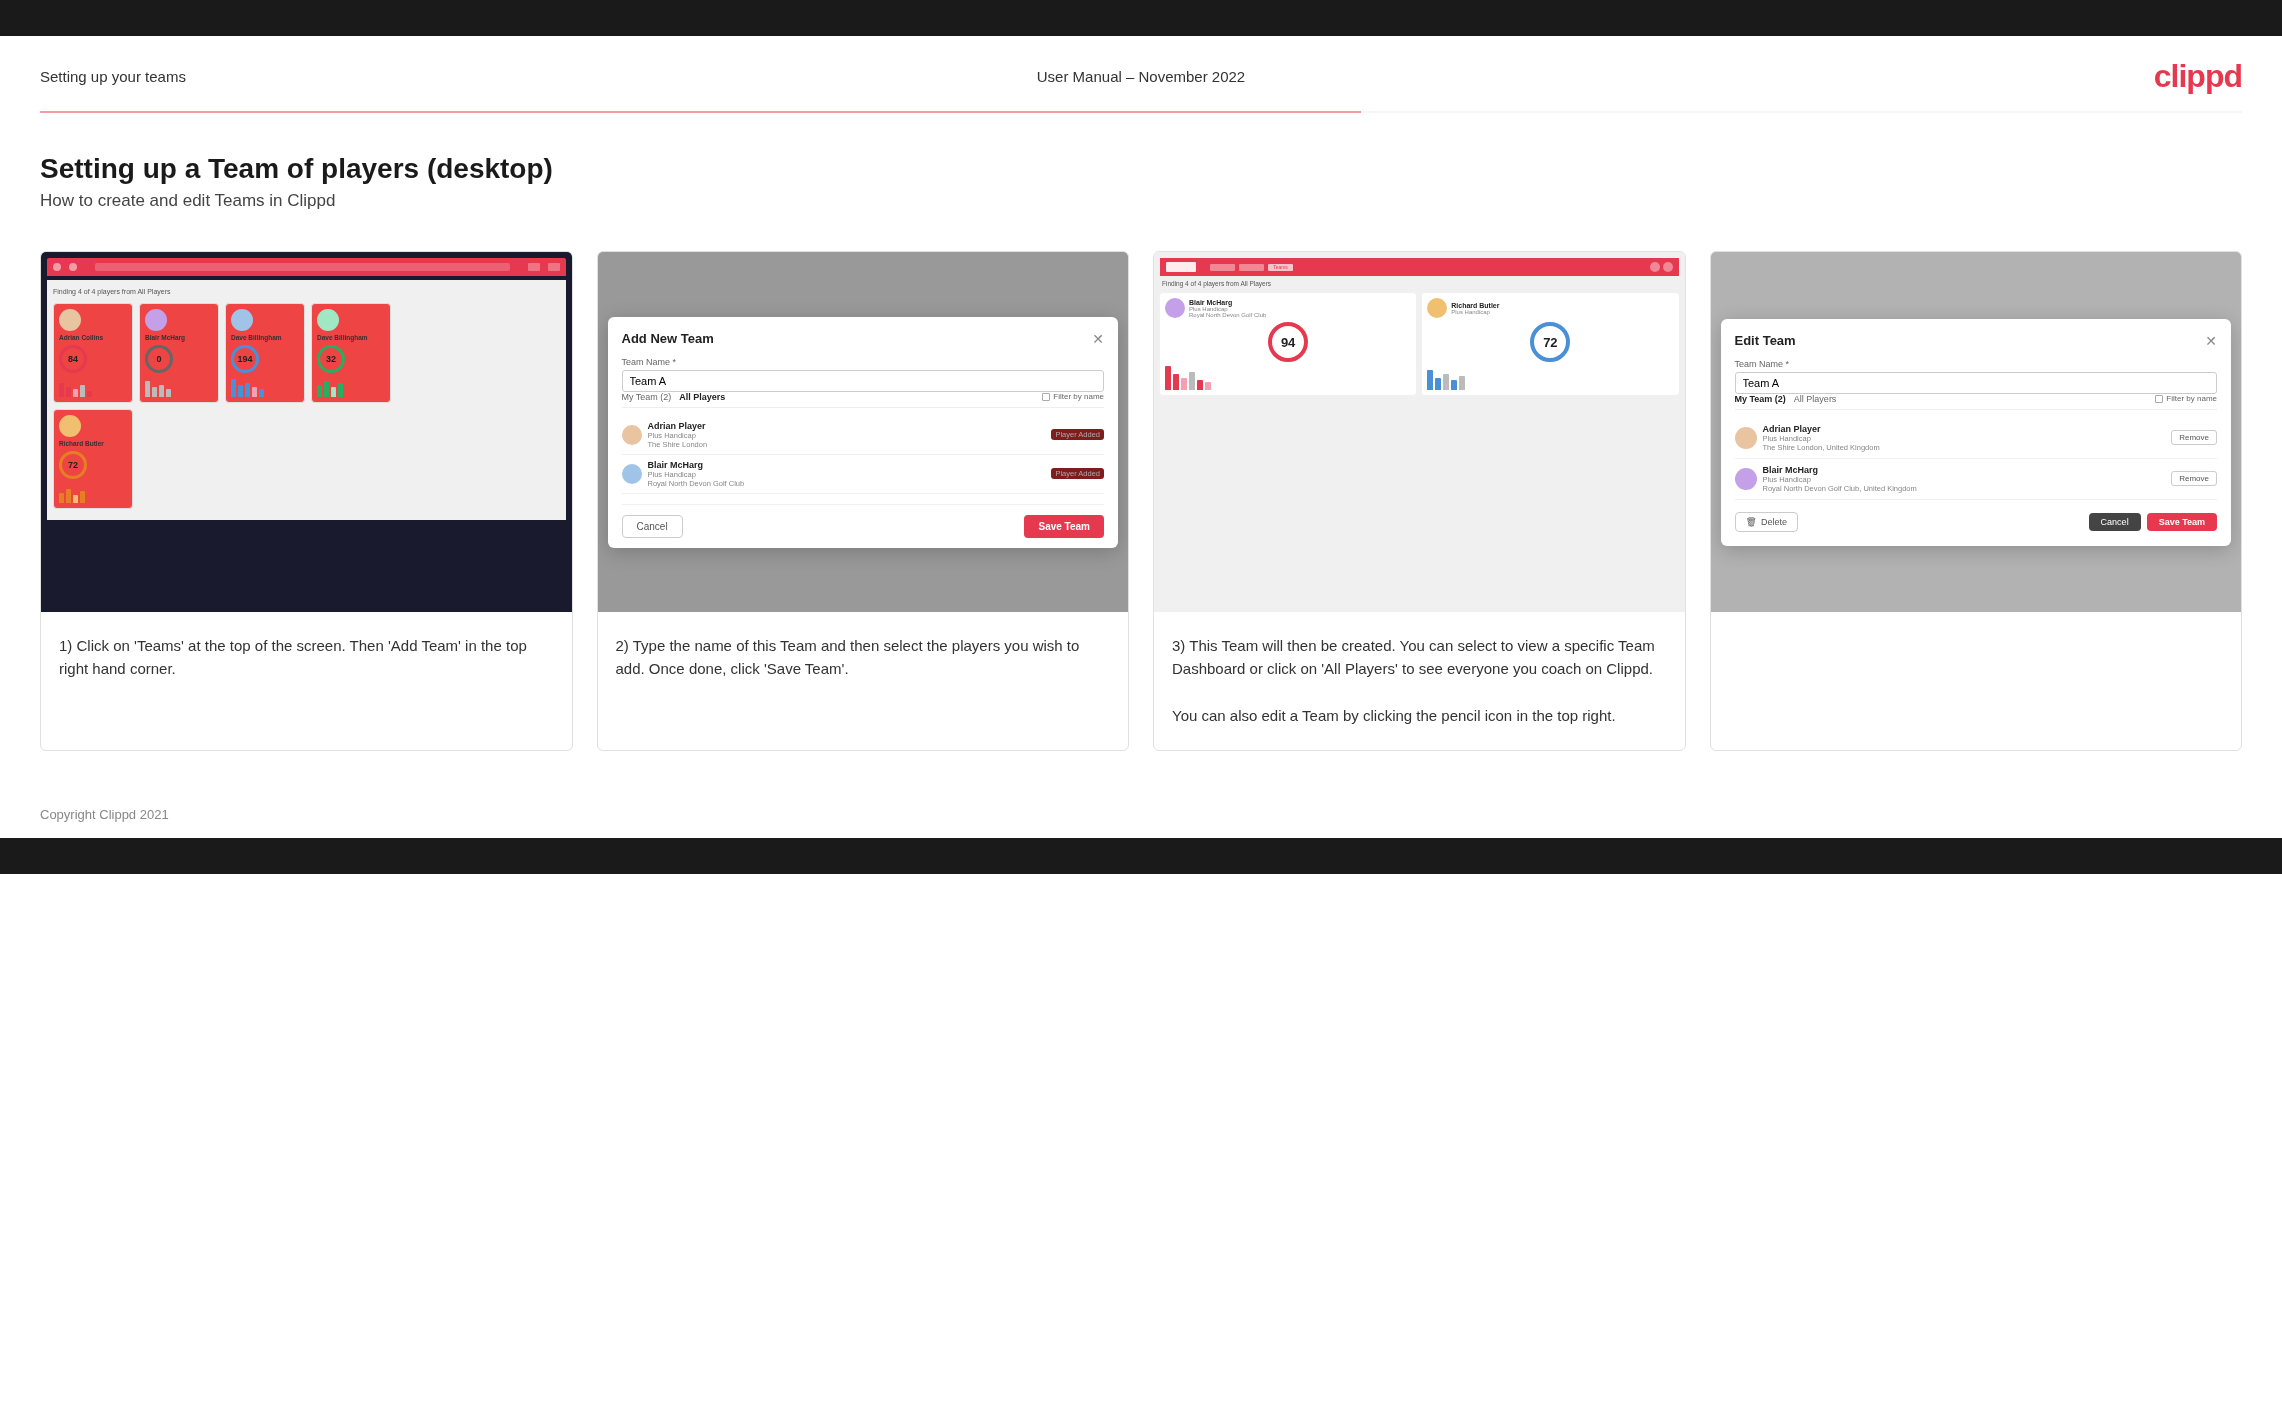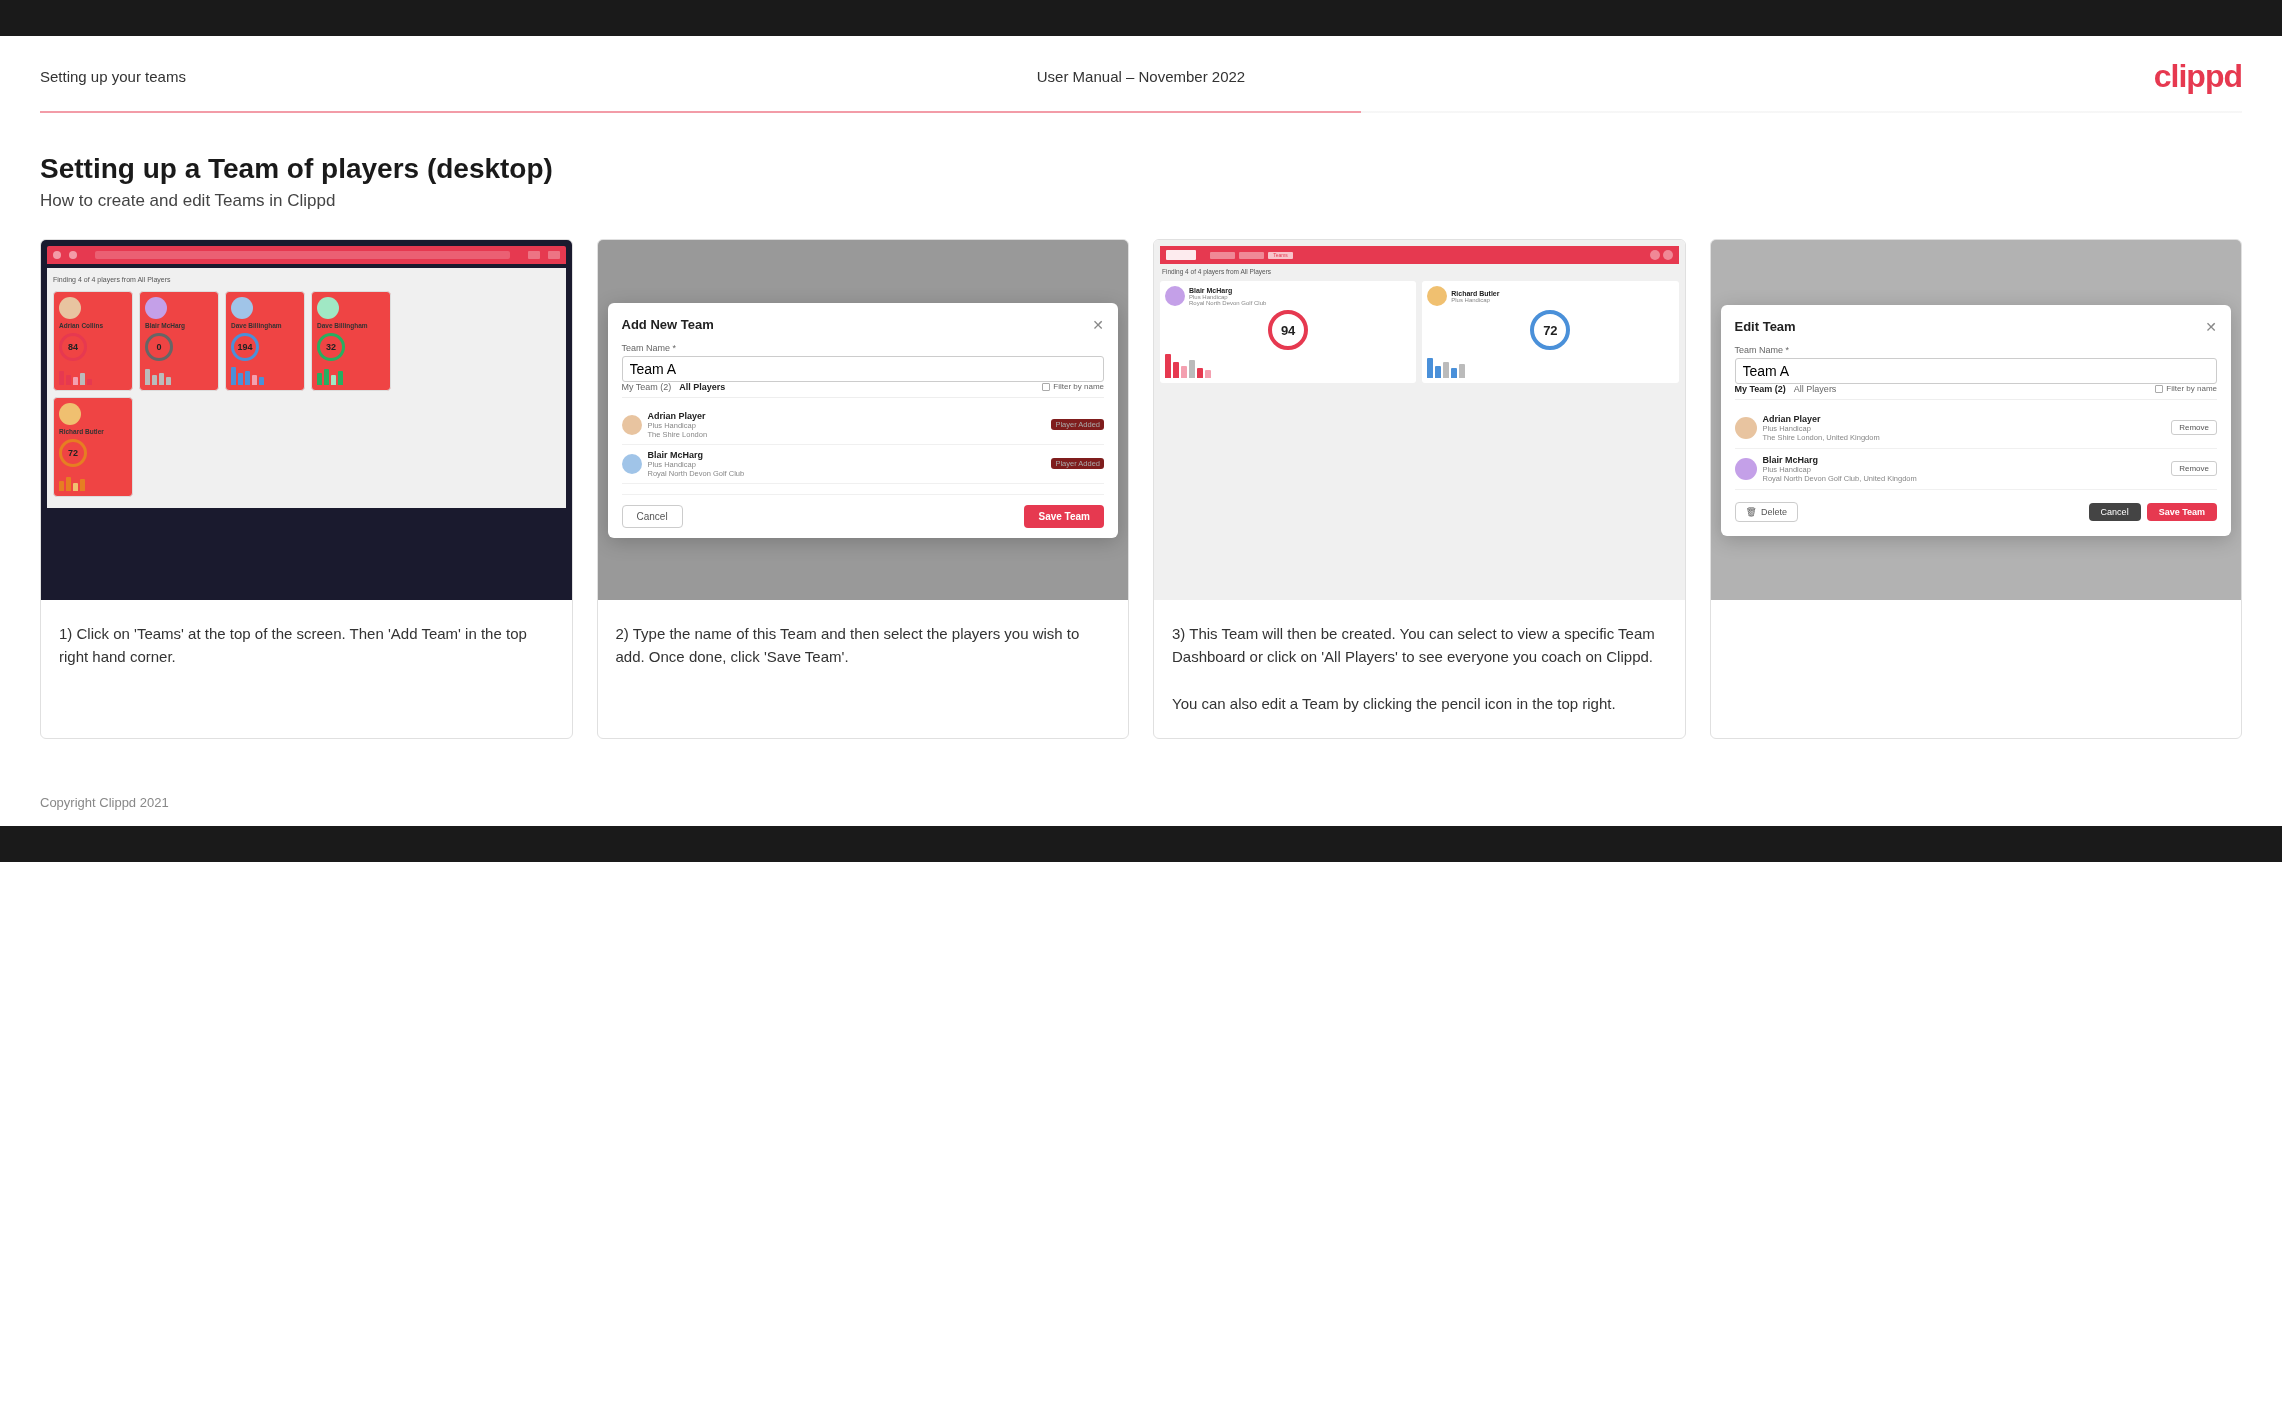--- a/index.html
+++ b/index.html
@@ -57,21 +57,21 @@
 
     .page-title {
       font-size: 28px;
       font-weight: 700;
       color: #1a1a1a;
       margin-bottom: 6px;
     }
     .page-subtitle {
       font-size: 17px;
       color: #444;
-      margin-bottom: 28px;
+      margin-bottom: 40px;
     }
 
     
     .cards-row {
       display: flex;
       gap: 24px;
       align-items: flex-start;
     }
 
     .card {
@@ -202,21 +202,21 @@
     .dialog-label {
       font-size: 9px;
       color: #666;
       margin-bottom: 3px;
     }
     .dialog-input {
       width: 100%;
       border: 1px solid #ccc;
       border-radius: 3px;
       padding: 4px 7px;
-      font-size: 14px;
+      font-size: 11px;
     }
     .dialog-tabs {
       display: flex;
       gap: 8px;
       font-size: 9px;
       margin-bottom: 8px;
       border-bottom: 1px solid #eee;
       padding-bottom: 5px;
       align-items: center;
     }

